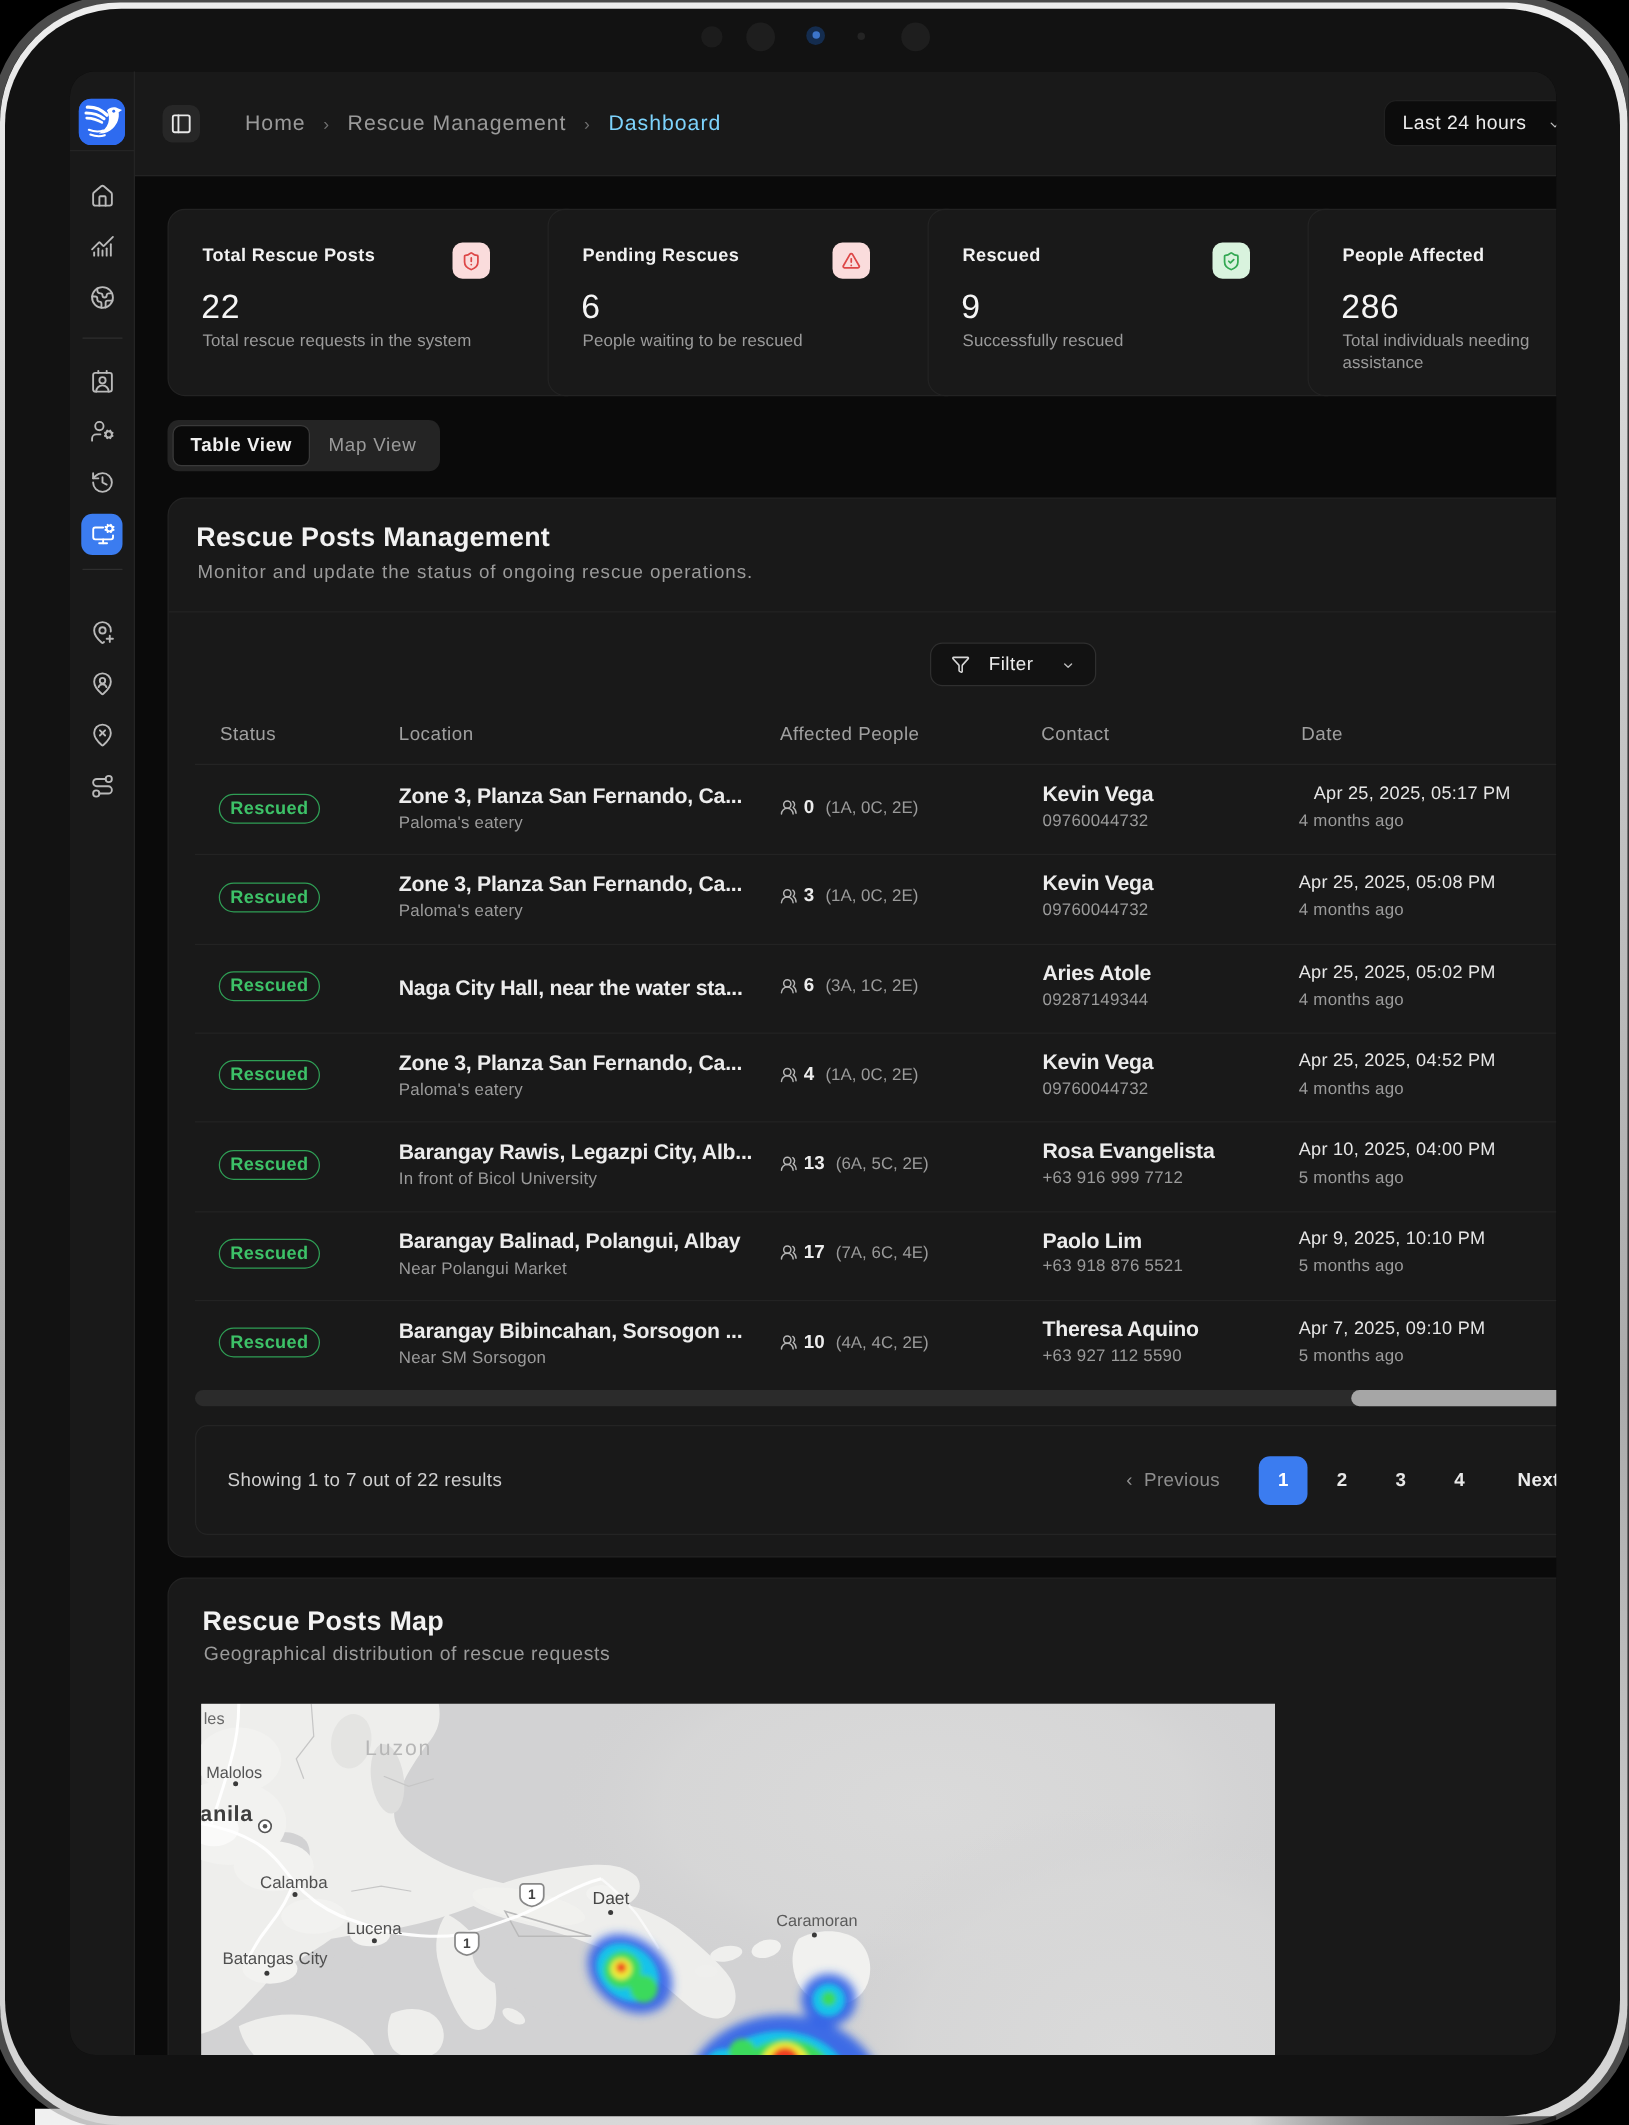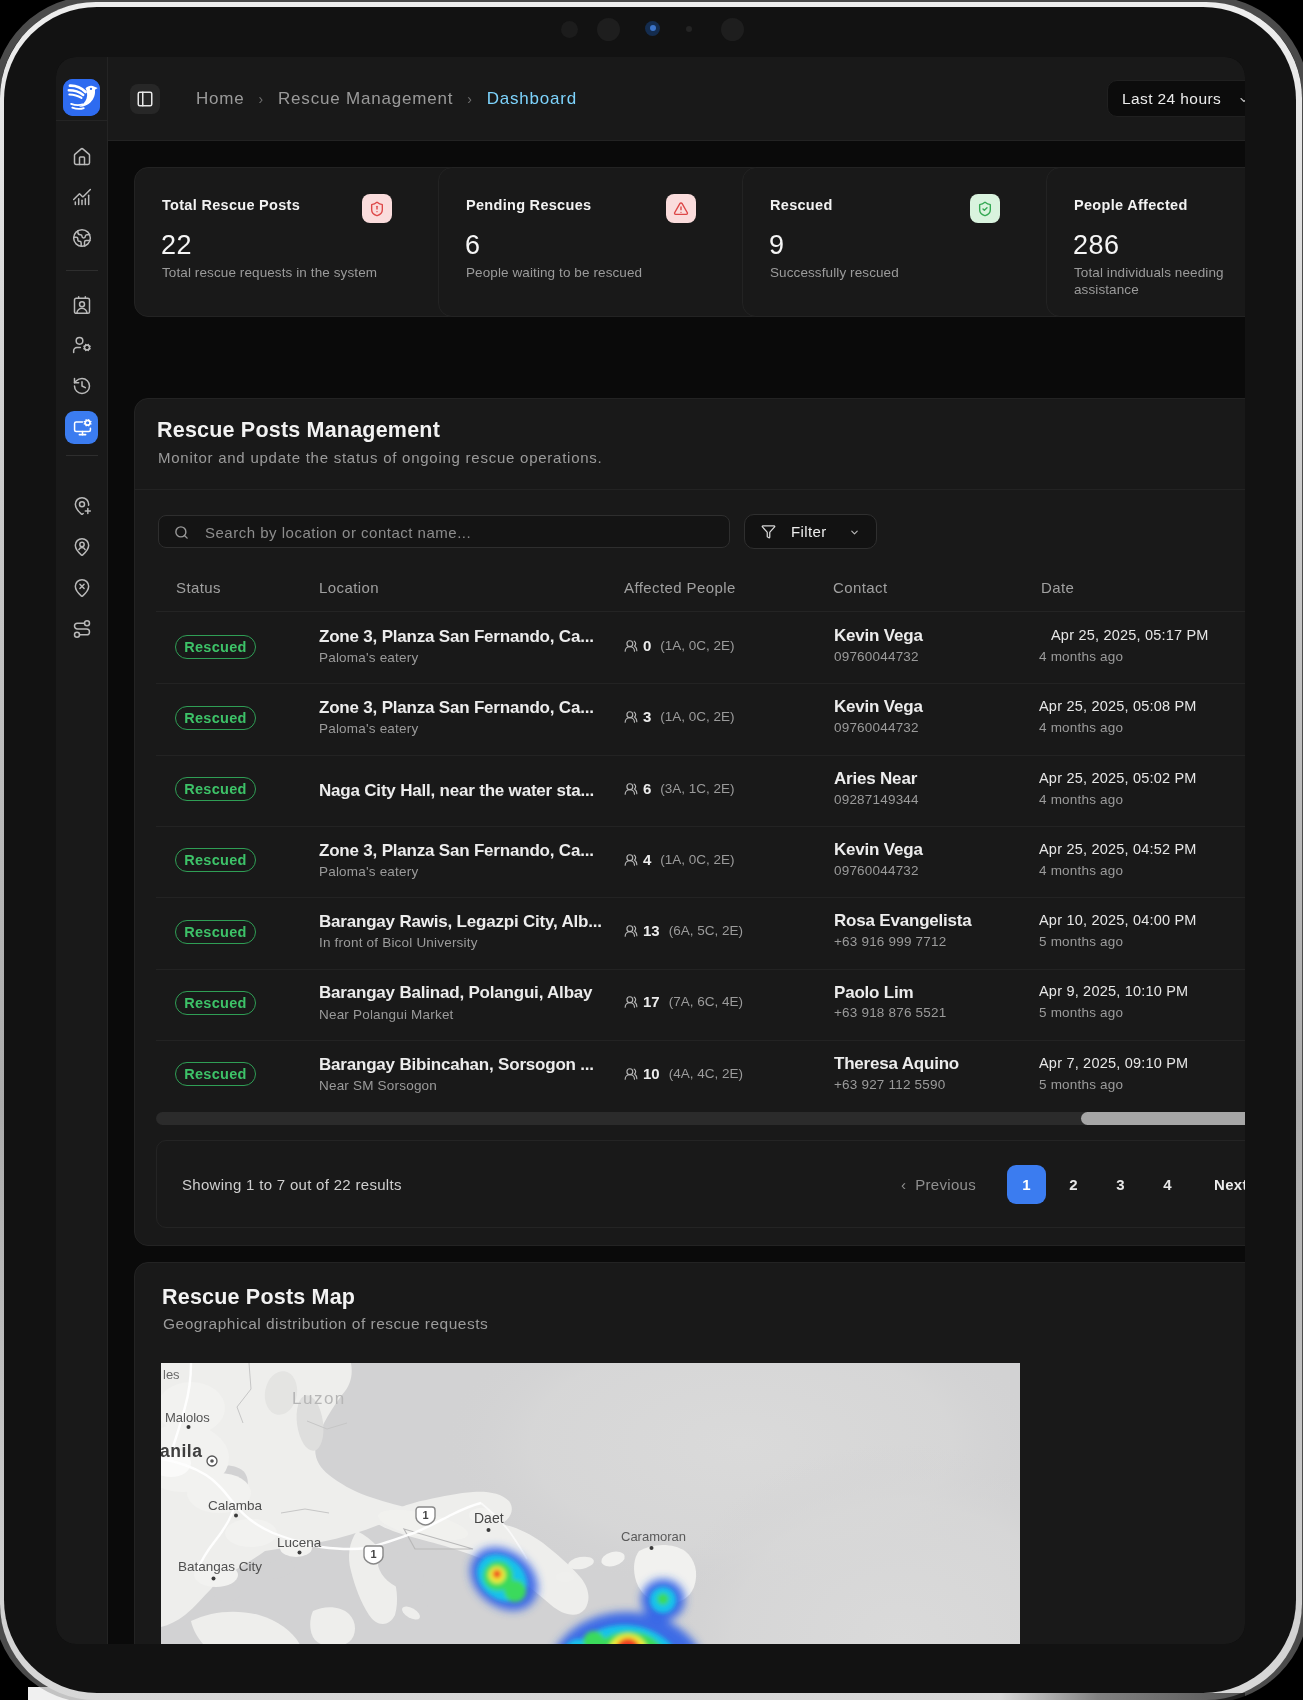--- a/index.html
+++ b/index.html
@@ -276,32 +276,29 @@
       <div class="n">9</div>
       <div class="d">Successfully rescued</div>
     </div>
     <div class="abs card stat" style="left:990px;">
       <div class="t">People Affected</div>
 
       <div class="n">286</div>
       <div class="d" style="width:210px;">Total individuals needing assistance</div>
     </div>
 
+    <div class="abs" id="tabs">
+      <div class="abs" id="tab-active">Table View</div>
+      <div class="abs" id="tab-idle">Map View</div>
+    </div>
 
     <div class="abs card" id="tcard">
       <div class="abs" id="tc-title">Rescue Posts Management</div>
       <div class="abs" id="tc-sub">Monitor and update the status of ongoing rescue operations.</div>
       <div class="abs" id="tc-sep"></div>
-      <div class="abs" id="search">
-          <svg style="position:absolute;left:15px;top:9px;" width="15" height="15" viewBox="0 0 24 24" fill="none" stroke="#9a9a9a" stroke-width="2.2" stroke-linecap="round" stroke-linejoin="round">
-            <circle cx="11" cy="11" r="8"></circle>
-            <path d="m21 21-4.3-4.3"></path>
-          </svg>
-          <span class="ph">Search by location or contact name...</span>
-        </div>
       <div class="abs" id="filter">
           <svg style="position:absolute;left:16px;top:9px;" width="15" height="15" viewBox="0 0 24 24" fill="none" stroke="#d8d8d8" stroke-width="2" stroke-linecap="round" stroke-linejoin="round">
             <path d="M10 20a1 1 0 0 0 .553.895l2 1A1 1 0 0 0 14 21v-7a2 2 0 0 1 .517-1.341L21.74 4.67A1 1 0 0 0 21 3H3a1 1 0 0 0-.742 1.67l7.225 7.989A2 2 0 0 1 10 14z"></path>
           </svg>
           <span class="fl">Filter</span>
           <svg style="position:absolute;right:16px;top:12px;" width="11" height="11" viewBox="0 0 24 24" fill="none" stroke="#bbbbbb" stroke-width="2.4" stroke-linecap="round" stroke-linejoin="round">
             <path d="m6 9 6 6 6-6"></path>
           </svg>
         </div>
       <div class="th" style="left:41px;">Status</div>
@@ -348,21 +345,21 @@
       <div class="loc1" style="top:382px;">Naga City Hall, near the water sta...</div>
       <div class="aff" style="top:381px;">
           <svg width="14" height="14" viewBox="0 0 24 24" fill="none" stroke="#b5b5b5" stroke-width="2" stroke-linecap="round" stroke-linejoin="round" style="flex:none;">
             <path d="M18 21a8 8 0 0 0-16 0"></path>
             <circle cx="10" cy="8" r="5"></circle>
             <path d="M22 20c0-3.37-2-6.5-4-8a5 5 0 0 0-.45-8.3"></path>
           </svg>
           <span class="num">6</span>
           <span class="bk">(3A, 1C, 2E)</span>
         </div>
-      <div class="cn1" style="top:370px;">Aries Near</div>
+      <div class="cn1" style="top:370px;">Aries Atole</div>
       <div class="cn2" style="top:393px;">09287149344</div>
       <div class="dt1" style="top:371px;">Apr 25, 2025, 05:02 PM</div>
       <div class="dt2" style="top:393px;">4 months ago</div>
       <div class="rowsep" style="top:427px;"></div>
       <div class="badge" style="top:449px;">Rescued</div>
       <div class="loc1" style="top:442px;">Zone 3, Planza San Fernando, Ca...</div>
       <div class="loc2" style="top:465px;">Paloma's eatery</div>
       <div class="aff" style="top:452px;">
           <svg width="14" height="14" viewBox="0 0 24 24" fill="none" stroke="#b5b5b5" stroke-width="2" stroke-linecap="round" stroke-linejoin="round" style="flex:none;">
             <path d="M18 21a8 8 0 0 0-16 0"></path>

